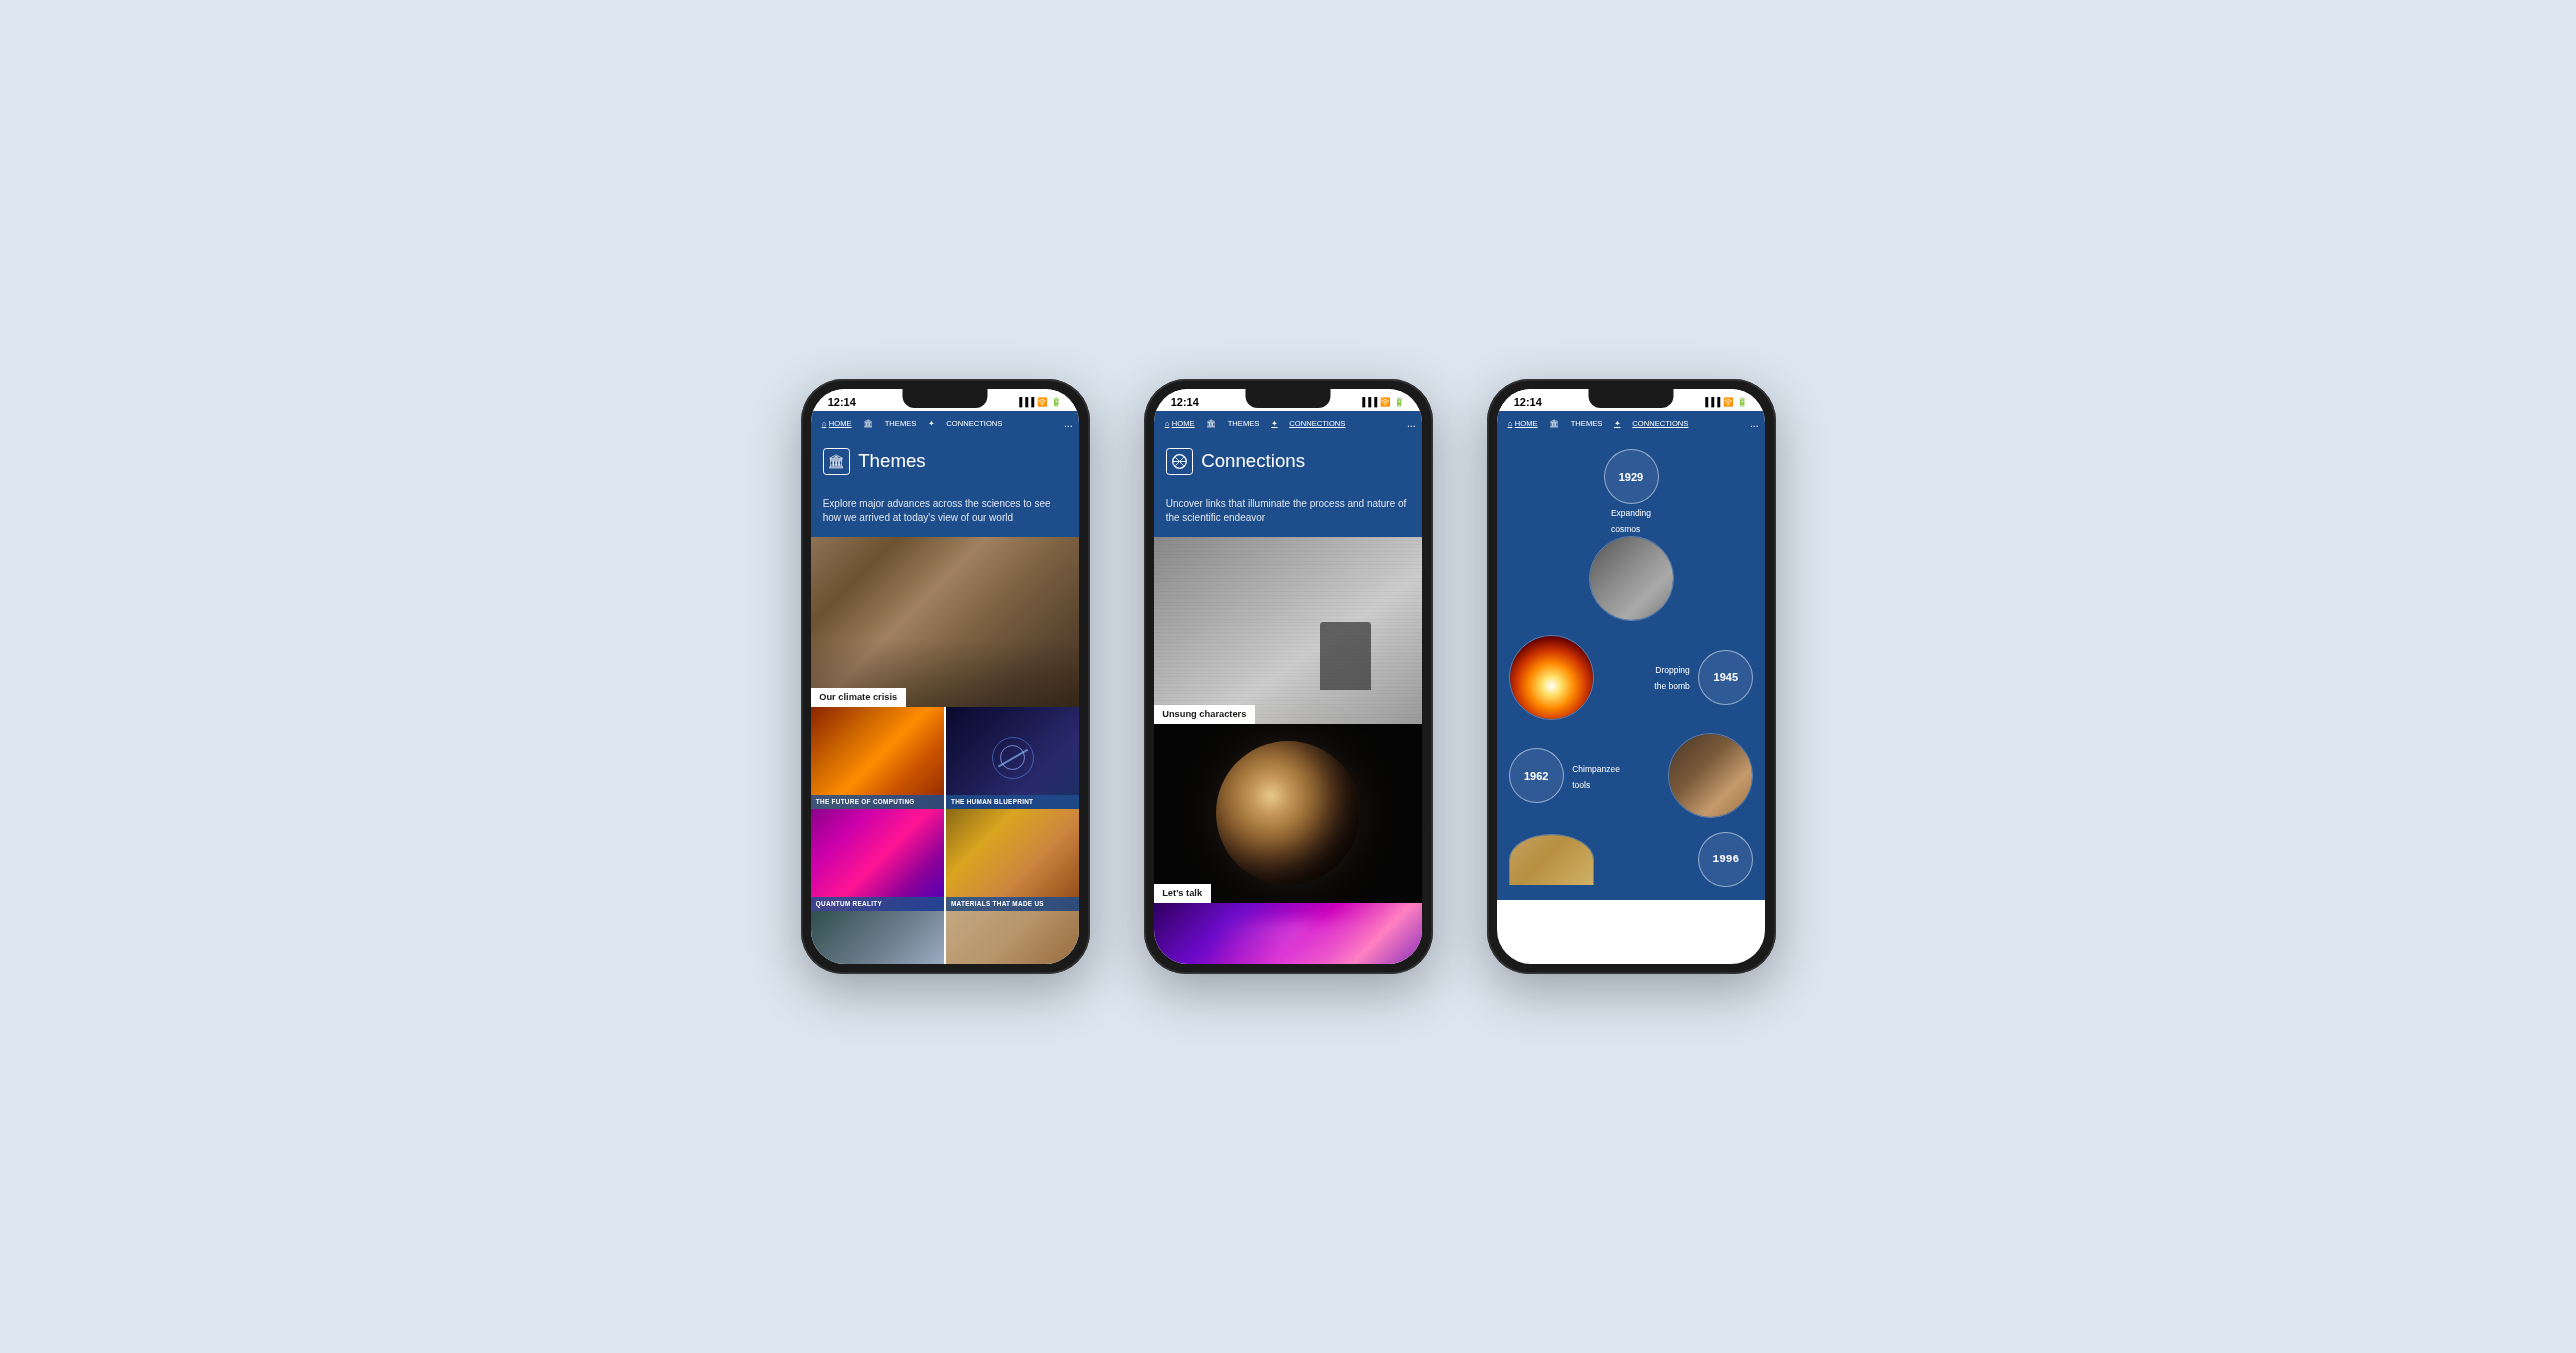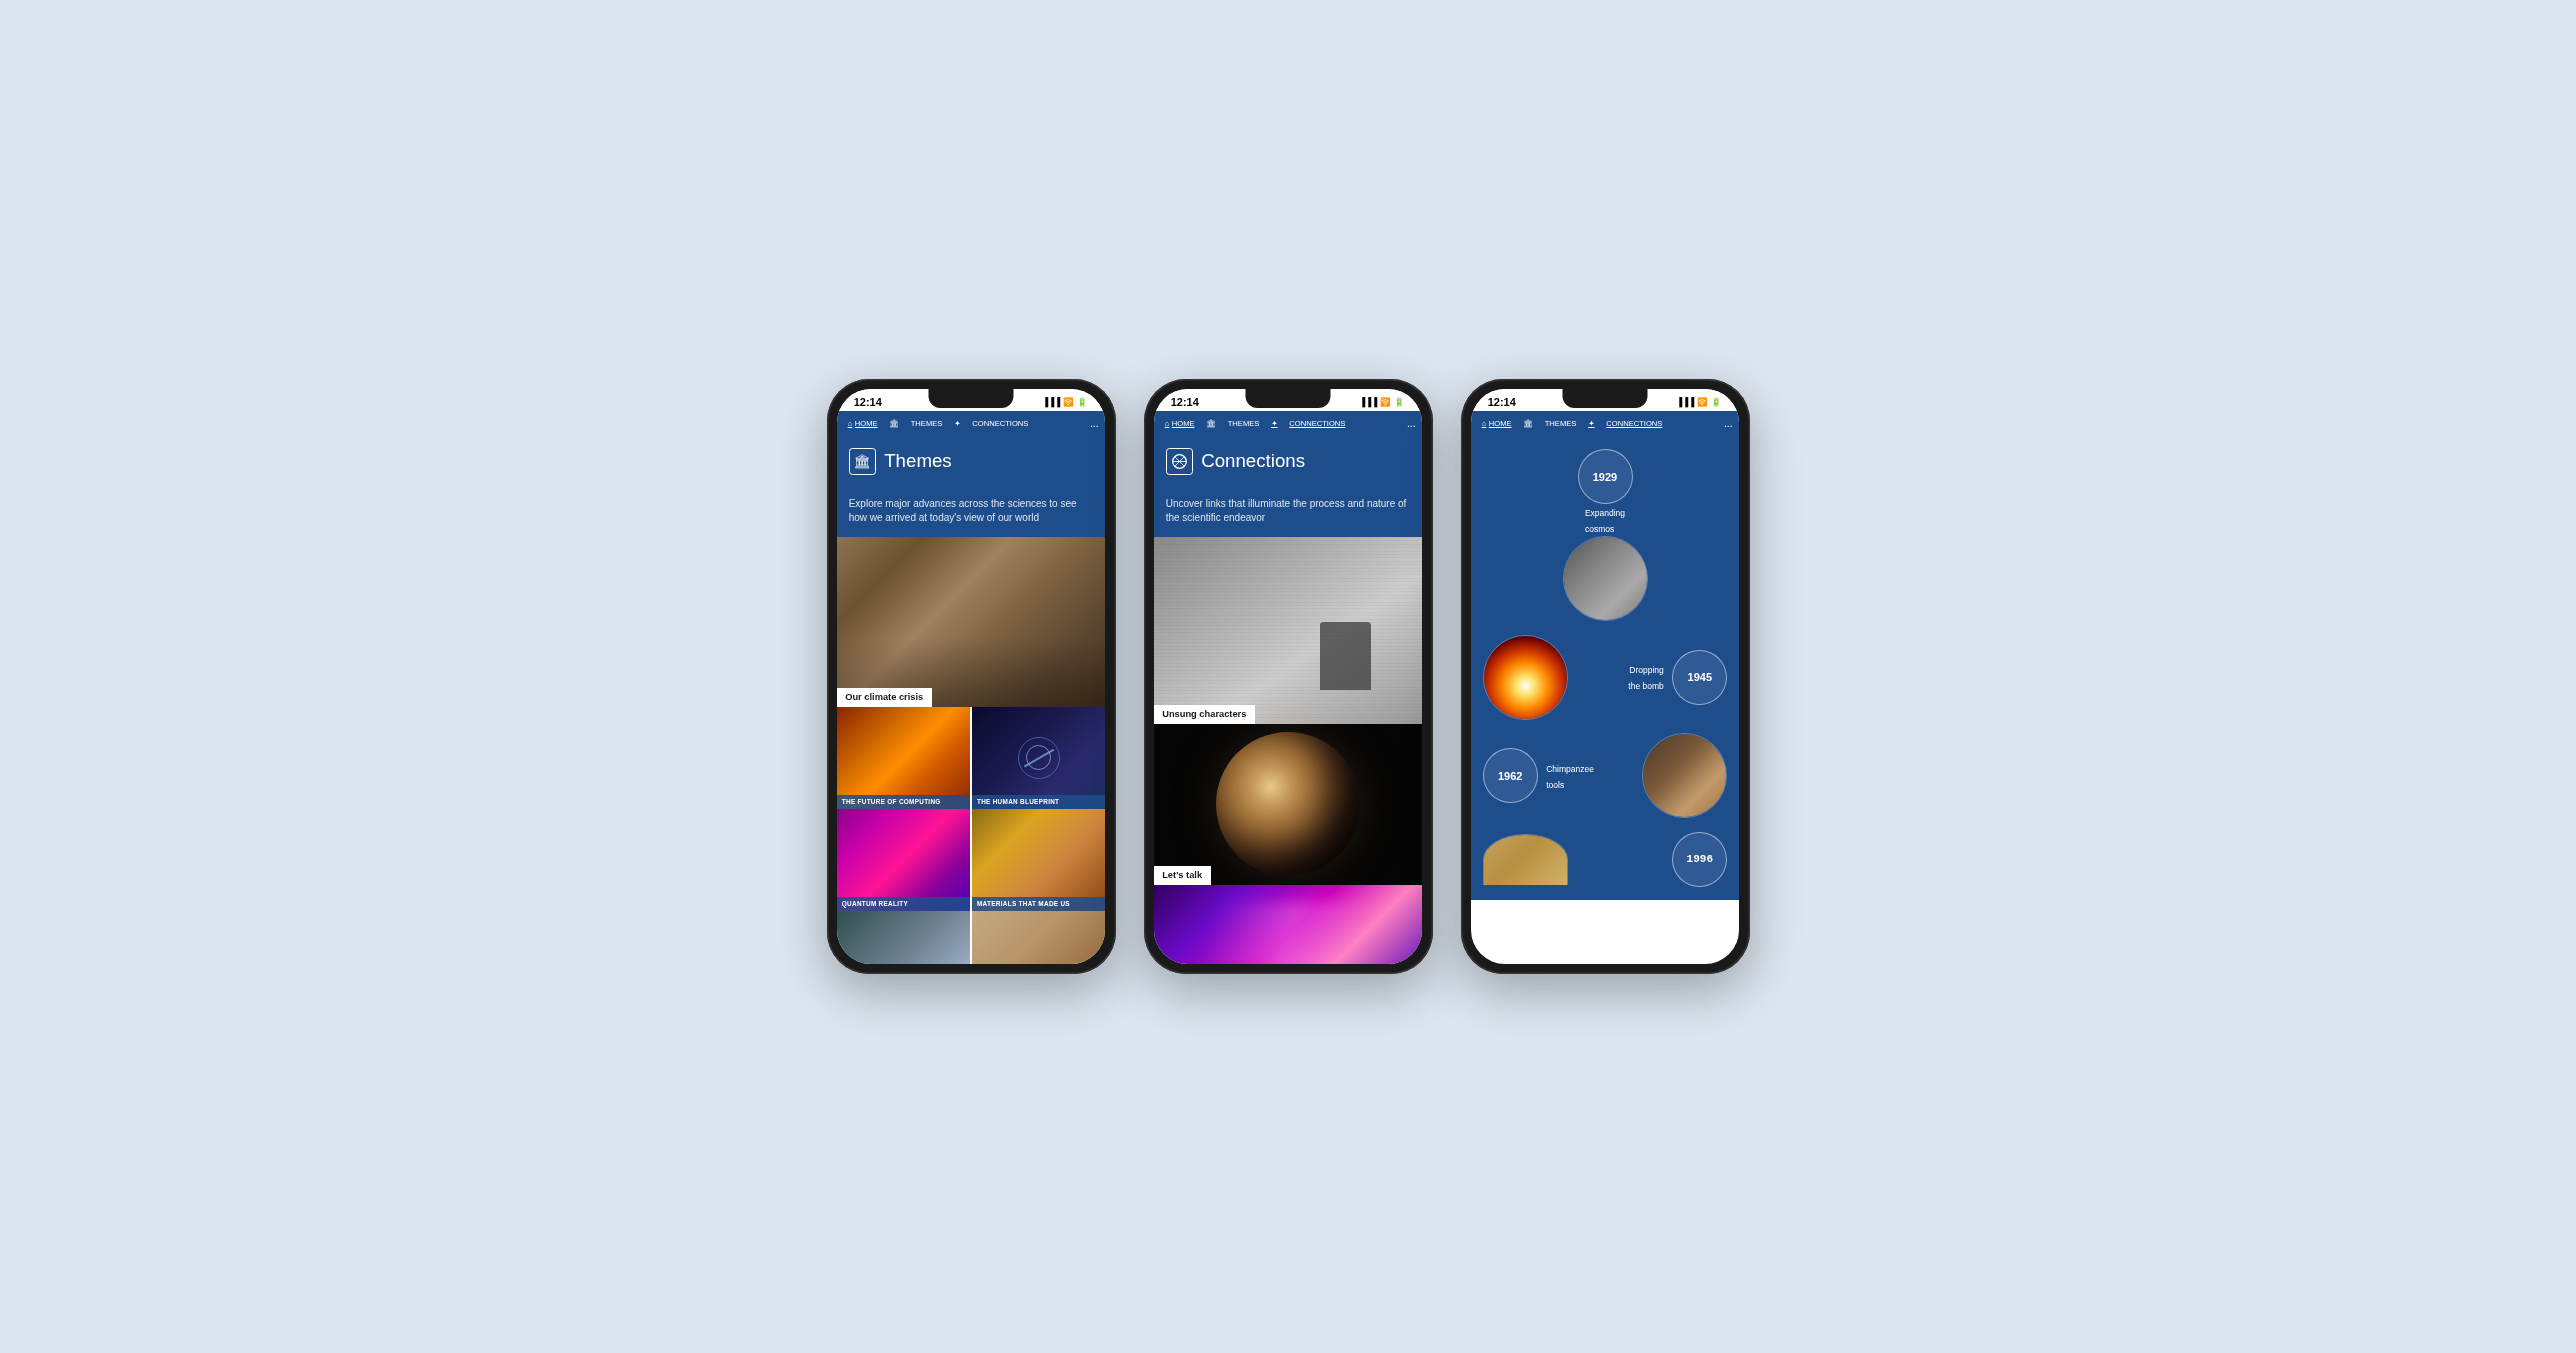--- a/index.html
+++ b/index.html
@@ -8,21 +8,21 @@
       display: flex;
       justify-content: center;
       align-items: center;
       min-height: 100vh;
       font-family: -apple-system, BlinkMacSystemFont, 'Segoe UI', Arial, sans-serif;
       padding: 25.5px 17px;
     }
 
     .phones-container {
       display: flex;
-      gap: 28px;
+      gap: 54px;
       align-items: flex-start;
     }
 
     
     .phone {
       width: 289px;
       height: 595px;
       background: #1a1a1a;
       border-radius: 42px;
       padding: 10.2px;
@@ -189,21 +189,21 @@
     }
 
     .connections-img-full {
       width: 100%;
       height: 187px;
       position: relative;
     }
 
     .connections-img-mid {
       width: 100%;
-      height: 161px;
+      height: 179px;
       position: relative;
       background: #1a1a1a;
       display: flex;
       align-items: center;
       justify-content: center;
     }
 
     .pluto-sphere {
       width: 136px;
       height: 136px;

